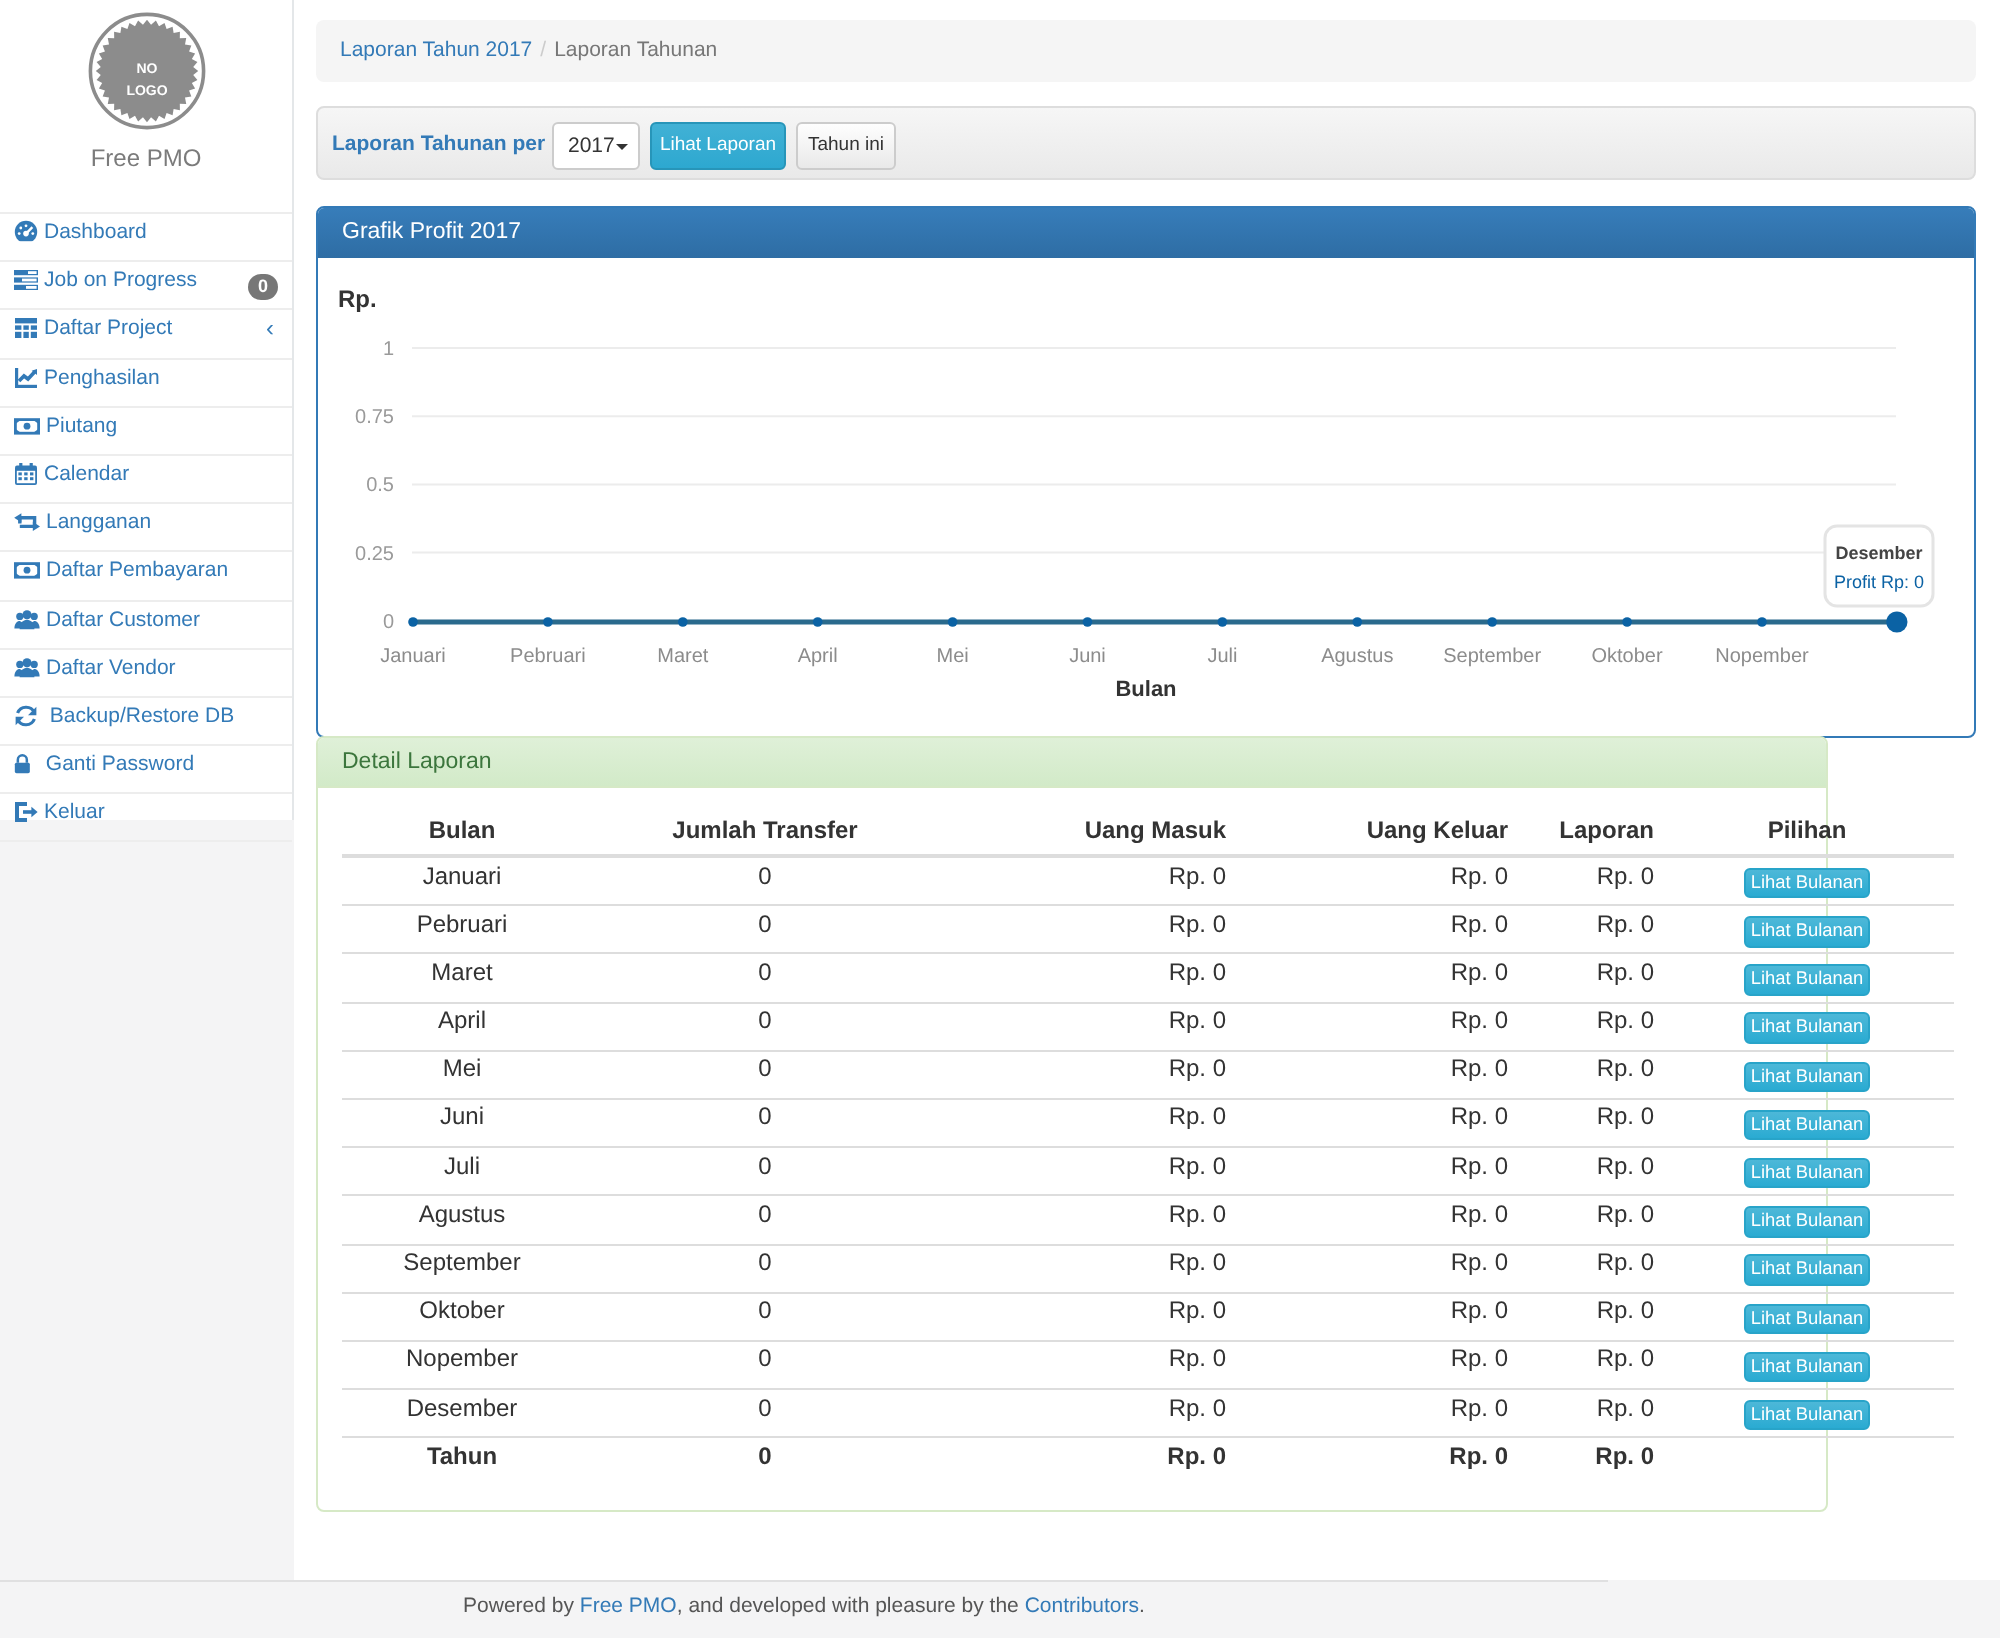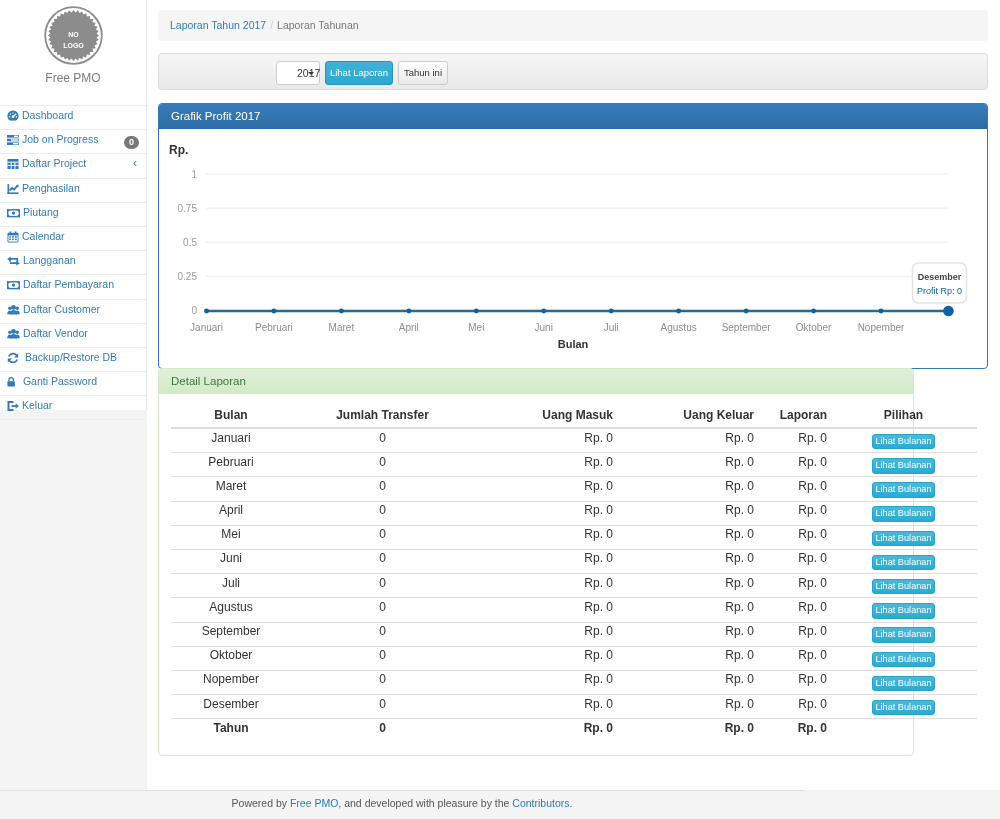--- a/index.html
+++ b/index.html
@@ -19,21 +19,21 @@
 #menu li { position:relative; height:24.2px; line-height:19.5px; border-bottom:1px solid #ededed; padding-left:7px; white-space:nowrap; }
 #menu li a { color:#337ab7; font-size:10.5px; }
 #menu li svg { vertical-align:-3px; margin-right:3px; }
 .badge0 { position:absolute; right:7px; top:5.5px; background:#777; color:#fff; font-size:9px; font-weight:bold; line-height:13px; padding:0 5px; border-radius:8px; }
 .chev { position:absolute; right:9px; top:0; color:#337ab7; font-size:12px; }
 
 #breadcrumb { position:absolute; left:158px; top:10px; width:830px; height:31px; background:#f5f5f5; border-radius:4px; line-height:31px; padding-left:12px; font-size:10.5px; color:#777; }
 #breadcrumb .sep { color:#ccc; padding:0 4px; }
 #toolbar { position:absolute; left:158px; top:53px; width:830px; height:37px; background:linear-gradient(to bottom,#f6f6f6,#e9e9e9); border:1px solid #ddd; border-radius:4px; }
 #toolbar .lbl { position:absolute; left:7px; top:0; line-height:36px; font-weight:bold; color:#337ab7; font-size:10.5px; }
-#selyear { position:absolute; left:117px; top:7px; width:44px; height:24px; background:#fff; border:1px solid #ccc; border-radius:3px; font-size:10.5px; color:#333; line-height:22px; padding-left:20px; }
+#selyear { position:absolute; left:117px; top:7px; width:44px; height:24px; background:#fff; border:1px solid #ccc; border-radius:3px; font-size:10.5px; color:#333; line-height:22px; padding-left:7px; }
 #selyear .arr { position:absolute; right:5px; top:9.5px; width:0; height:0; border-left:3.2px solid transparent; border-right:3.2px solid transparent; border-top:3.8px solid #333; }
 .btn { position:absolute; top:7px; height:24px; border-radius:3px; font-size:9.5px; text-align:center; line-height:22px; }
 #btn-lihat { left:166px; width:68px; background:linear-gradient(to bottom,#41b1d5,#2da8d0); border:1px solid #2795b9; color:#fff; }
 #btn-tahun { left:239px; width:50px; background:linear-gradient(to bottom,#fefefe,#e9e9e9); border:1px solid #ccc; color:#333; }
 
 #chartpanel { position:absolute; left:158px; top:103px; width:830px; height:266px; border:1px solid #337ab7; border-radius:4px; background:#fff; }
 #chartpanel .phead { height:25px; background:linear-gradient(to bottom,#377dba,#2e6da4); border-radius:3px 3px 0 0; color:#fff; font-size:11.5px; line-height:25px; padding-left:12px; }
 
 #detailpanel { position:absolute; left:158px; top:368px; width:756px; height:388px; border:1px solid #d6e9c6; border-radius:4px; background:#fff; }
 #detailpanel .phead { height:25px; background:linear-gradient(to bottom,#dff0d8,#d2eac8); border-bottom:1px solid #d6e9c6; border-radius:3px 3px 0 0; color:#3c763d; font-size:11.5px; line-height:25px; padding-left:12px; }
@@ -160,20 +160,21 @@
           </svg> Ganti Password</a></li>
     <li><a><svg id="i-out" width="12" height="12" viewBox="0 0 12 12">
             <path d="M0.5,1 L6.5,1 L6.5,3 L2.5,3 L2.5,9 L6.5,9 L6.5,11 L0.5,11 Z" fill="#337ab7"></path>
             <line x1="4.5" y1="6" x2="9.5" y2="6" stroke="#337ab7" stroke-width="1.8"></line>
             <polygon points="8.7,3.4 11.8,6 8.7,8.6" fill="#337ab7"></polygon>
           </svg>Keluar</a></li>
   </ul>
 </div>
 <div id="breadcrumb"><a>Laporan Tahun 2017</a><span class="sep">/</span>Laporan Tahunan</div>
 <div id="toolbar">
+  <span class="lbl">Laporan Tahunan per</span>
   <div id="selyear">2017<span class="arr"></span></div>
   <div class="btn" id="btn-lihat">Lihat Laporan</div>
   <div class="btn" id="btn-tahun">Tahun ini</div>
 </div>
 <div id="chartpanel">
   <div class="phead">Grafik Profit 2017</div>
   <svg id="chart" width="828" height="239" viewBox="0 0 828 239">
       <text x="10" y="24.5" font-size="12" font-weight="bold" fill="#333">Rp.</text>
       <line x1="47" y1="45" x2="789" y2="45" stroke="#ececec" stroke-width="1"></line>
       <text x="38" y="48.5" font-size="10" fill="#9a9a9a" text-anchor="end">1</text>

